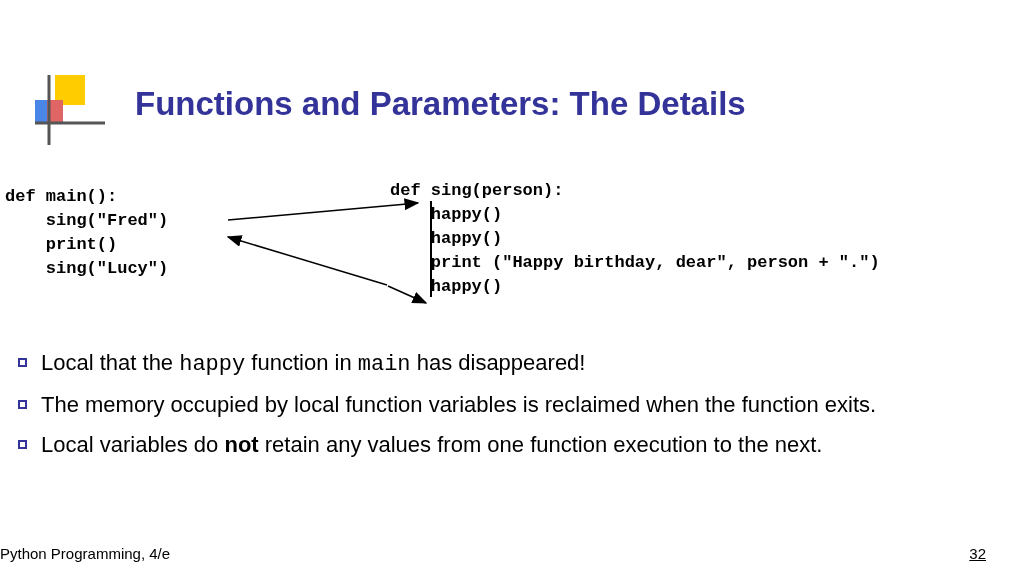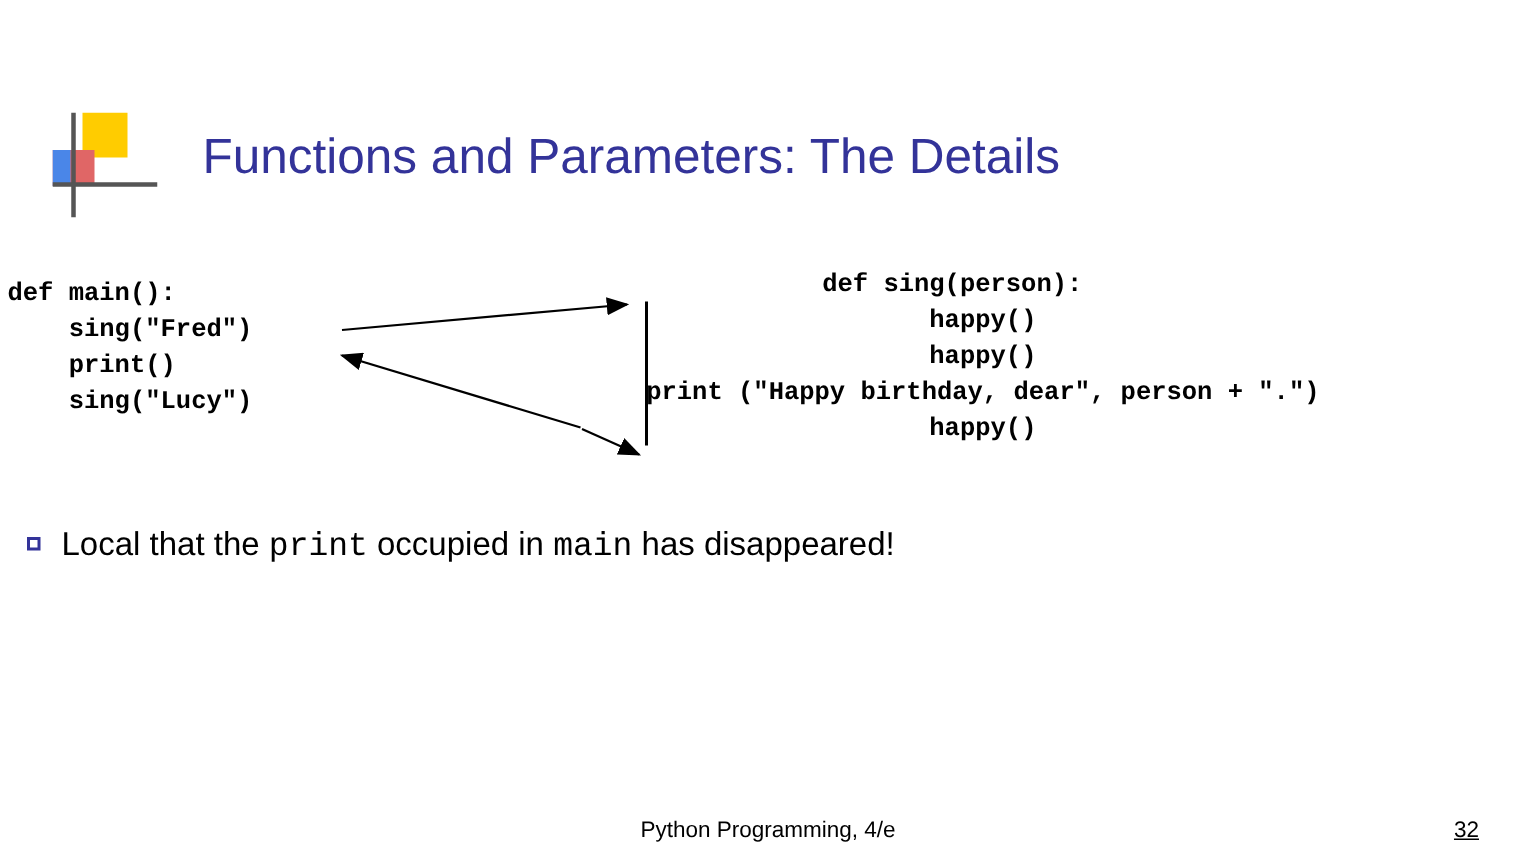--- a/index.html
+++ b/index.html
@@ -17,21 +17,21 @@
     left: 35px;
     width: 70px;
     height: 70px;
   }
   .title {
     position: absolute;
     top: 85px;
     left: 135px;
     font-size: 33px;
     color: #333399;
-    font-weight: normal;
+    font-weight: bold;
   }
   .code-area {
     position: absolute;
     top: 185px;
     left: 0;
     width: 896px;
     height: 130px;
   }
   .code-left {
     position: absolute;
@@ -45,21 +45,20 @@
   }
   .code-right {
     position: absolute;
     top: -6px;
     left: 390px;
     font-family: "Courier New", monospace;
     font-weight: bold;
     font-size: 17px;
     line-height: 24px;
     white-space: pre;
-    text-align: center;
   }
   .vline {
     position: absolute;
     top: 16px;
     left: 430px;
     width: 2px;
     height: 96px;
     background: #000;
   }
   .bullets {
@@ -85,21 +84,20 @@
     flex-shrink: 0;
   }
   .bullet .txt { flex: 1; }
   .mono { font-family: "Courier New", monospace; }
   .bold { font-weight: bold; }
   .footer-center {
     position: absolute;
     bottom: 14px;
     left: 0;
     width: 1024px;
-    text-align: center;
     font-size: 15px;
     color: #000;
   }
   .footer-page {
     position: absolute;
     bottom: 14px;
     right: 38px;
     font-size: 15px;
     color: #000;
     text-decoration: underline;
@@ -146,19 +144,29 @@
     <line x1="228" y1="35" x2="418" y2="18" stroke="#000" stroke-width="1.5" marker-end="url(#ah)"></line>
     <line x1="387" y1="100" x2="228" y2="52" stroke="#000" stroke-width="1.5" marker-end="url(#ah)"></line>
     <line x1="388" y1="101" x2="426" y2="118" stroke="#000" stroke-width="1.5" marker-end="url(#ah)"></line>
   </svg>
 </div>
 
 <div class="bullets">
   <div class="bullet">
     <div class="sq"></div>
     <div class="txt">
-      <span>Local that the </span><span class="mono">print</span><span> occupied in </span><span class="mono">main</span><span> has disappeared!</span>
+      <span>Local that the </span><span class="mono">happy</span><span> function in </span><span class="mono">main</span><span> has disappeared!</span>
+    </div>
+  </div>
+  <div class="bullet">
+    <div class="sq"></div>
+    <div class="txt">The memory occupied by local function variables is reclaimed when the function exits.</div>
+  </div>
+  <div class="bullet">
+    <div class="sq"></div>
+    <div class="txt">
+      <span>Local variables do </span><span class="bold">not</span><span> retain any values from one function execution to the next.</span>
     </div>
   </div>
 </div>
 
 <div class="footer-center">Python Programming, 4/e</div>
 <div class="footer-page">32</div>
 
 </body></html>

